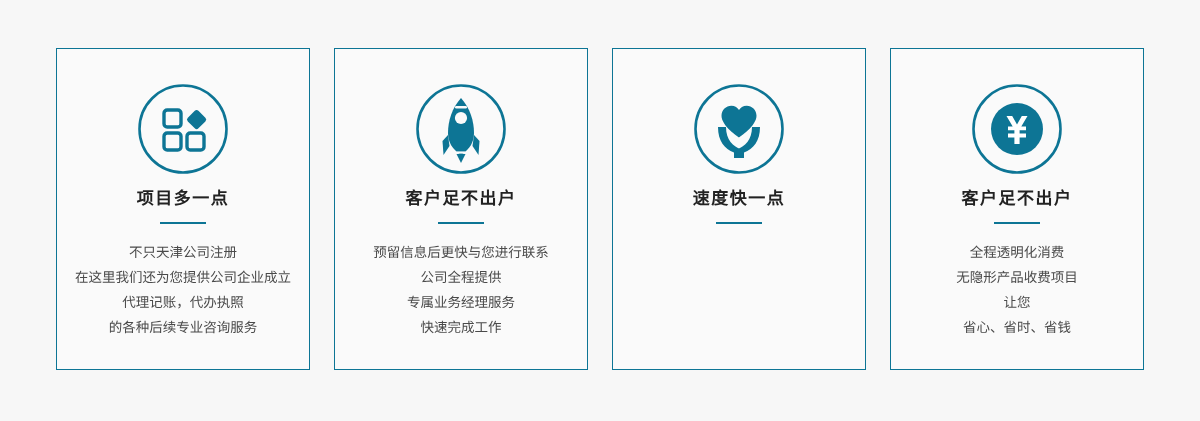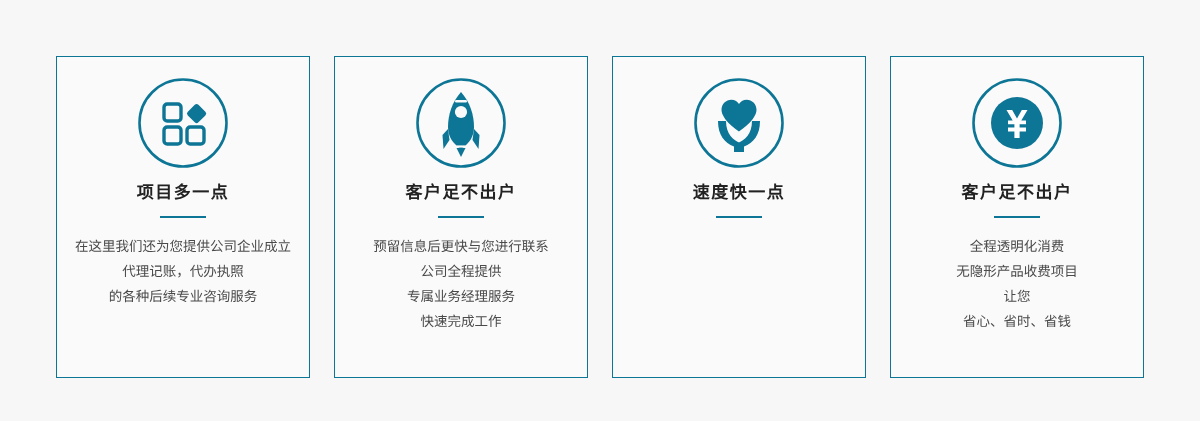--- a/index.html
+++ b/index.html
@@ -31,22 +31,21 @@
 
   .feature-card {
     width: 254px;
     height: 322px;
     box-sizing: border-box;
     border: 1px solid #0d7595;
     background: #fafafa;
     display: flex;
     flex-direction: column;
     align-items: center;
-    padding-top: 20px;
-    margin-top: 8px;
+    padding-top: 34px;
   }
 
   .icon-wrap {
     width: 92px;
     height: 92px;
     display: flex;
     align-items: center;
     justify-content: center;
     margin-bottom: 14px;
   }
@@ -95,20 +94,21 @@
         <circle cx="46" cy="46" r="43.5" fill="none" stroke="#0d7595" stroke-width="2.6"></circle>
         <rect x="27" y="27" width="17" height="17" rx="3.2" ry="3.2" fill="none" stroke="#0d7595" stroke-width="3.4"></rect>
         <rect x="27" y="50" width="17" height="17" rx="3.2" ry="3.2" fill="none" stroke="#0d7595" stroke-width="3.4"></rect>
         <rect x="50" y="50" width="17" height="17" rx="3.2" ry="3.2" fill="none" stroke="#0d7595" stroke-width="3.4"></rect>
         <rect x="52.1" y="29.1" width="15" height="15" rx="2.6" ry="2.6" fill="#0d7595" transform="rotate(45 59.6 36.6)"></rect>
       </svg>
     </div>
     <div class="card-title">项目多一点</div>
     <div class="title-divider"></div>
     <div class="card-desc">
+      <span class="desc-line">不只天津公司注册</span>
       <span class="desc-line">在这里我们还为您提供公司企业成立</span>
       <span class="desc-line">代理记账，代办执照</span>
       <span class="desc-line">的各种后续专业咨询服务</span>
     </div>
   </div>
 
   <div class="feature-card">
     <div class="icon-wrap">
       <svg viewBox="0 0 92 92" xmlns="http://www.w3.org/2000/svg" aria-hidden="true">
         <circle cx="46" cy="46" r="43.5" fill="none" stroke="#0d7595" stroke-width="2.6"></circle>

